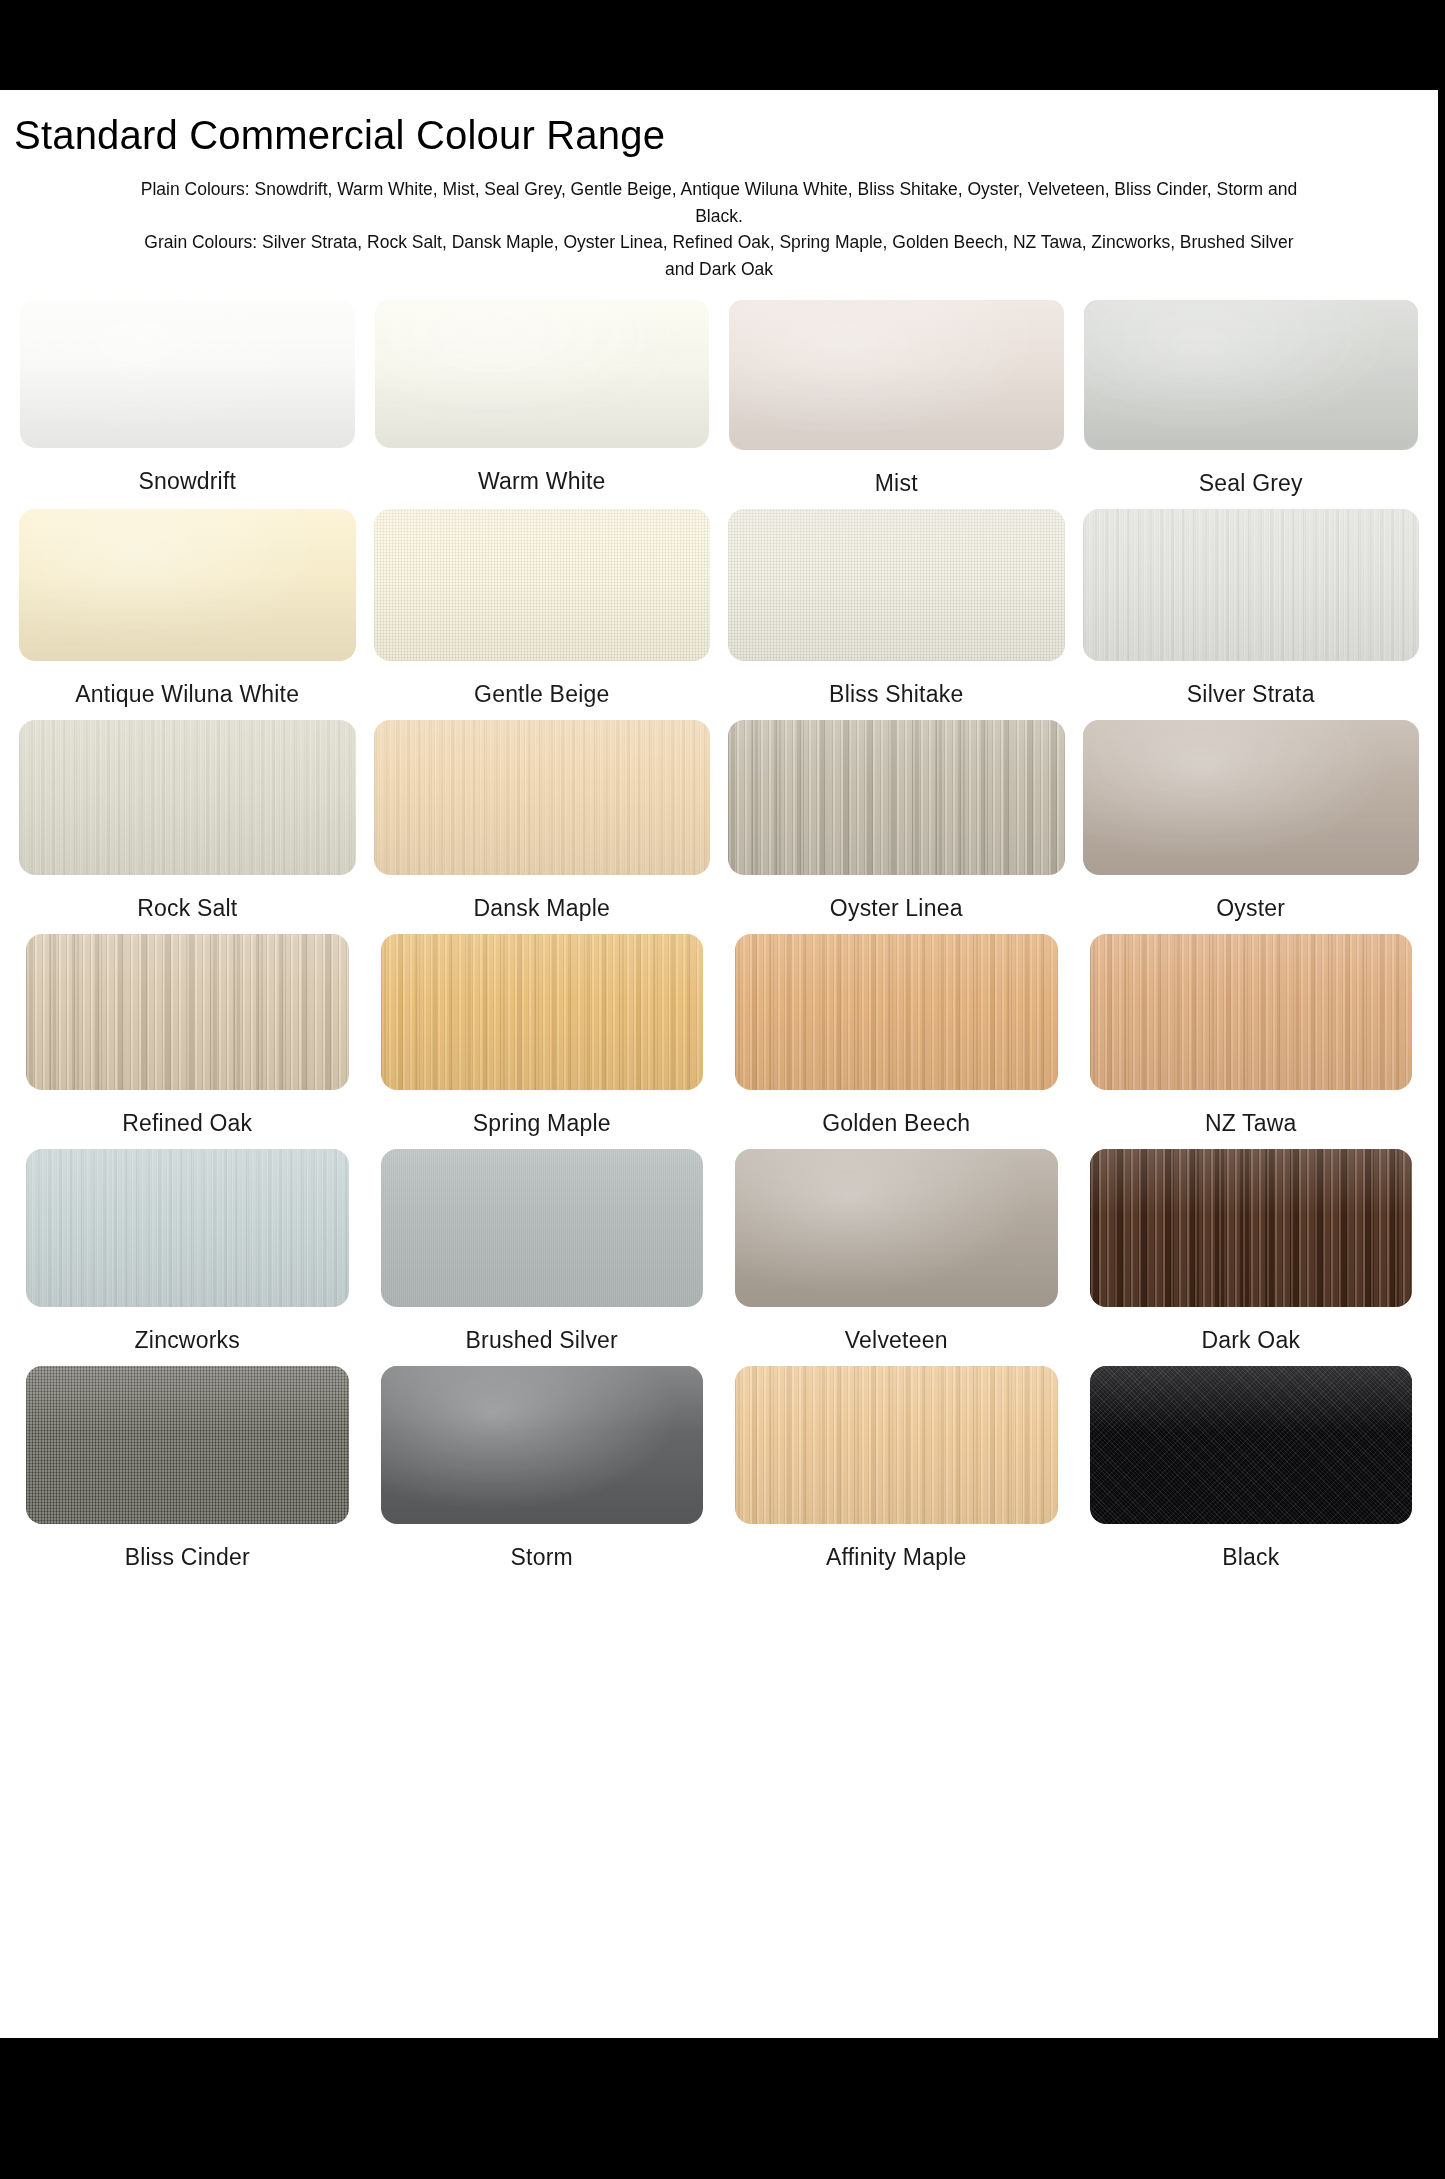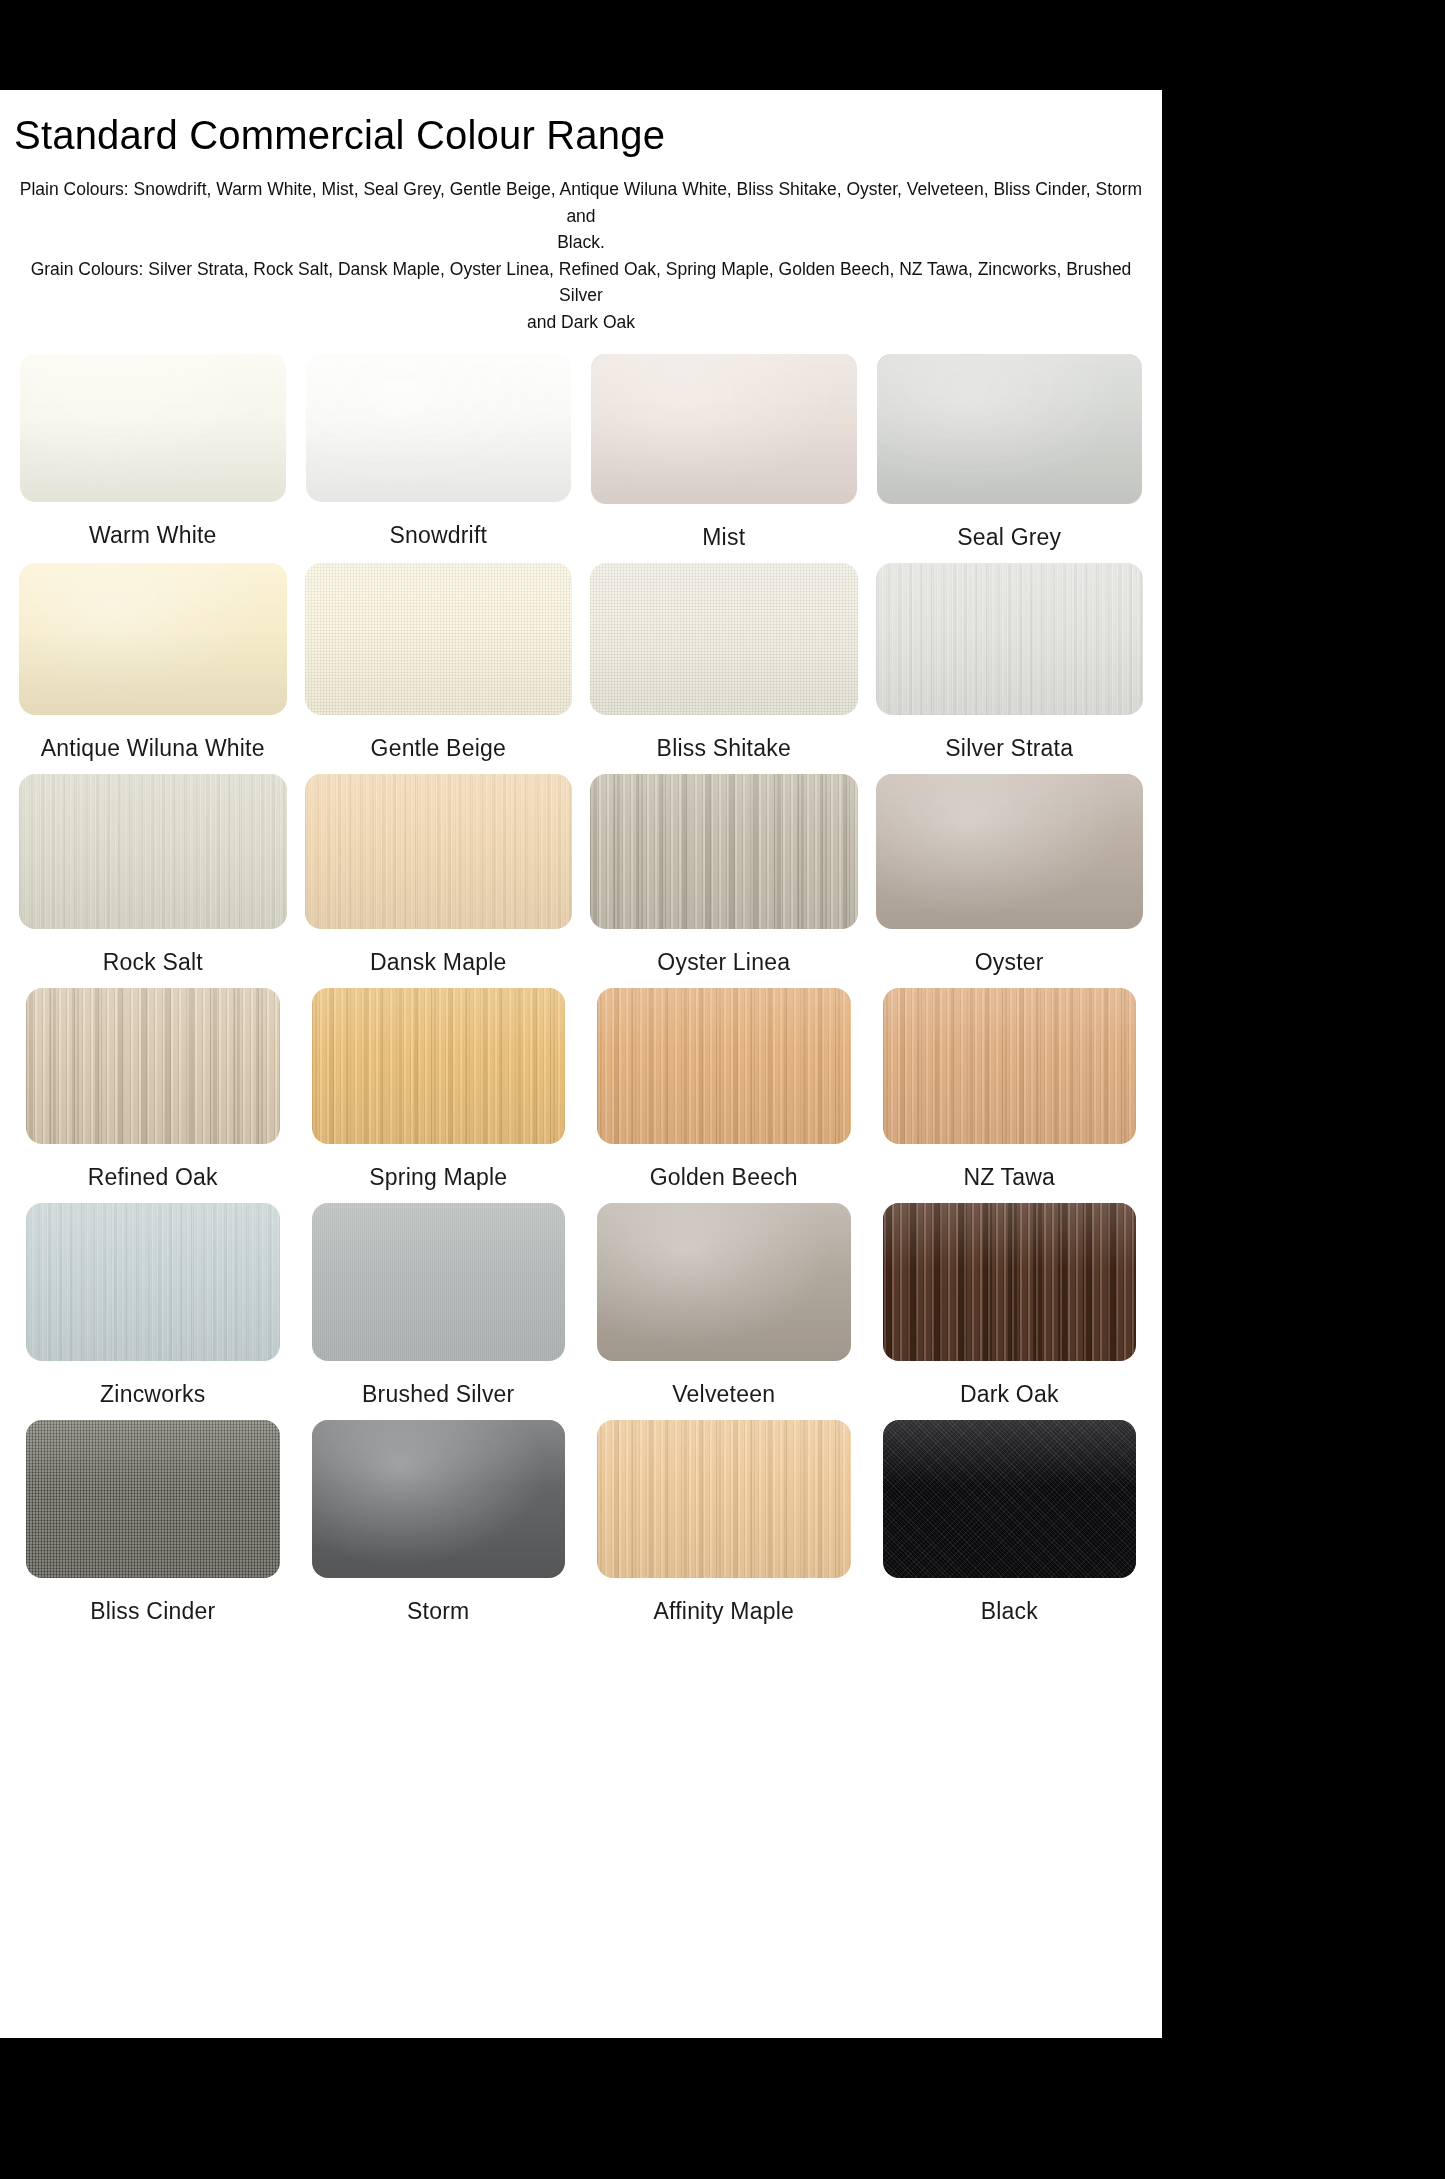--- a/index.html
+++ b/index.html
@@ -22,21 +22,21 @@
     position: absolute;
     inset: 0;
     background: #000000;
   }
 
   
   #sheet {
     position: absolute;
     left: 0;
     top: 90px;
-    width: 1162px;
+    width: 1438px;
     height: 1948px;
     background: #ffffff;
     overflow: hidden;
   }
 
   
   #doc-title {
     margin: 0;
     padding: 22px 0 0 14px;
     font-family: "Liberation Sans", sans-serif;
@@ -220,33 +220,33 @@
 
     <p id="intro">
       <span class="line">Plain Colours: Snowdrift, Warm White, Mist, Seal Grey, Gentle Beige, Antique Wiluna White, Bliss Shitake, Oyster, Velveteen, Bliss Cinder, Storm and</span>
       <span class="line">Black.</span>
       <span class="line">Grain Colours: Silver Strata, Rock Salt, Dansk Maple, Oyster Linea, Refined Oak, Spring Maple, Golden Beech, NZ Tawa, Zincworks, Brushed Silver</span>
       <span class="line">and Dark Oak</span>
     </p>
 
     <div id="swatch-grid">
         <div class="swatch-row row-0">
+          <div class="swatch-cell c0">
+            <div class="swatch-chip" style="background-color: rgb(253, 253, 251);">
+              <div class="tex tex-soft"></div>
+              <div class="shade"></div>
+            </div>
+            <div class="swatch-label">Snowdrift</div>
+          </div>
           <div class="swatch-cell c1">
             <div class="swatch-chip" style="background-color: rgb(251, 250, 239);">
               <div class="tex tex-soft"></div>
               <div class="shade"></div>
             </div>
             <div class="swatch-label">Warm White</div>
-          </div>
-          <div class="swatch-cell c0">
-            <div class="swatch-chip" style="background-color: rgb(253, 253, 251);">
-              <div class="tex tex-soft"></div>
-              <div class="shade"></div>
-            </div>
-            <div class="swatch-label">Snowdrift</div>
           </div>
           <div class="swatch-cell c2">
             <div class="swatch-chip" style="background-color: rgb(236, 226, 219);">
               <div class="tex tex-soft"></div>
               <div class="shade"></div>
             </div>
             <div class="swatch-label">Mist</div>
           </div>
           <div class="swatch-cell c3">
             <div class="swatch-chip" style="background-color: rgb(214, 216, 212);">

